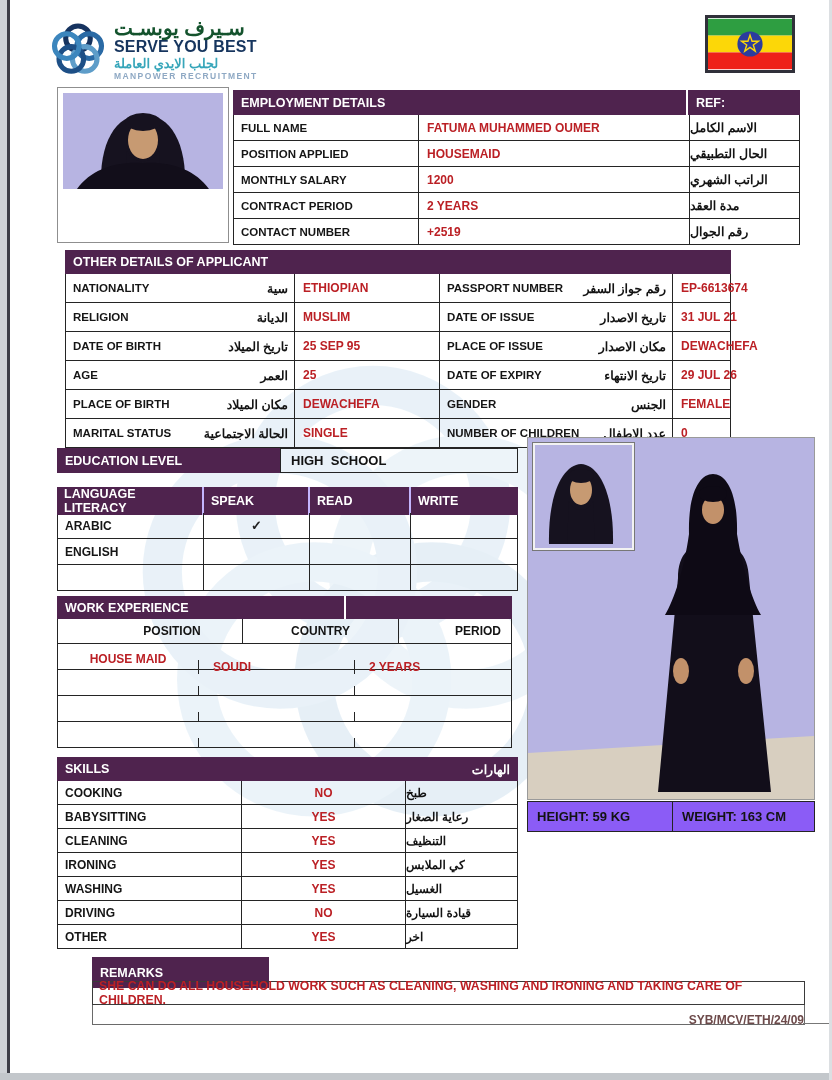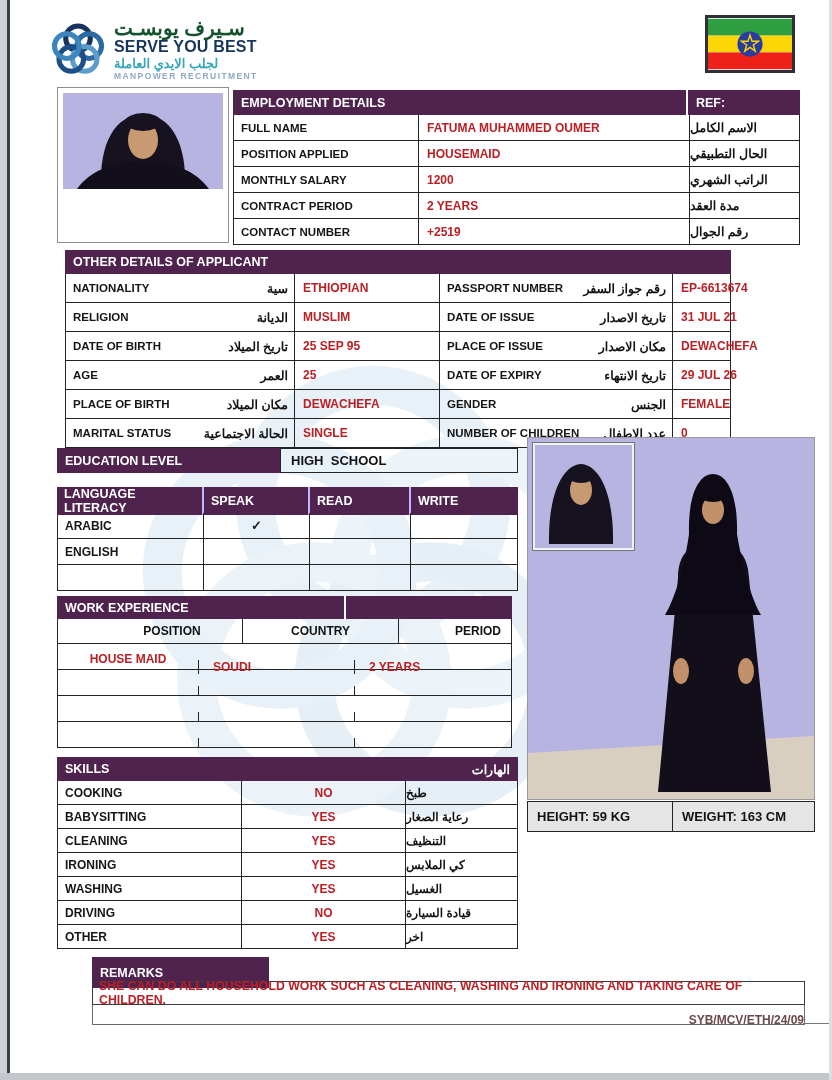--- a/index.html
+++ b/index.html
@@ -103,21 +103,21 @@
   .skill-row .lbl{padding-left:7px;font-size:12px;}
   .skill-row .val{justify-content:center;}
   .skill-row .ar{justify-content:flex-end;padding-right:8px;font-size:12px;}
 
   
   .photo-right{position:absolute;left:527px;top:437px;width:288px;}
   .photo-main{position:relative;height:363px;border:1px solid #9a9a9a;box-sizing:border-box;}
   .inset{position:absolute;left:5px;top:5px;width:97px;height:103px;border:2px solid #f2f2f2;
          box-shadow:0 0 0 1px #777;}
   .hw-row{display:grid;grid-template-columns:144px 144px;height:31px;border:1.5px solid #242424;
-          box-sizing:border-box;background:#e5e5e5;margin-top:1px;}
+          box-sizing:border-box;background:#8b5cf6;margin-top:1px;}
   .hw-row > div{display:flex;align-items:center;padding-left:9px;font-weight:700;font-size:13px;}
   .hw-row > div + div{border-left:1.5px solid #242424;}
 
   
   .remarks-tab{position:absolute;left:92px;top:957px;width:177px;height:31px;}
   .remarks-text{position:absolute;left:92px;top:981px;width:713px;height:24px;border:1px solid #3a3a3a;
                 box-sizing:border-box;display:flex;align-items:center;padding-left:6px;
                 color:var(--c-red,#b92025);font-weight:700;font-size:12.3px;}
   .remarks-empty{position:absolute;left:92px;top:1005px;width:713px;height:20px;
                  border:1px solid #6a6a6a;border-top:none;box-sizing:border-box;}

